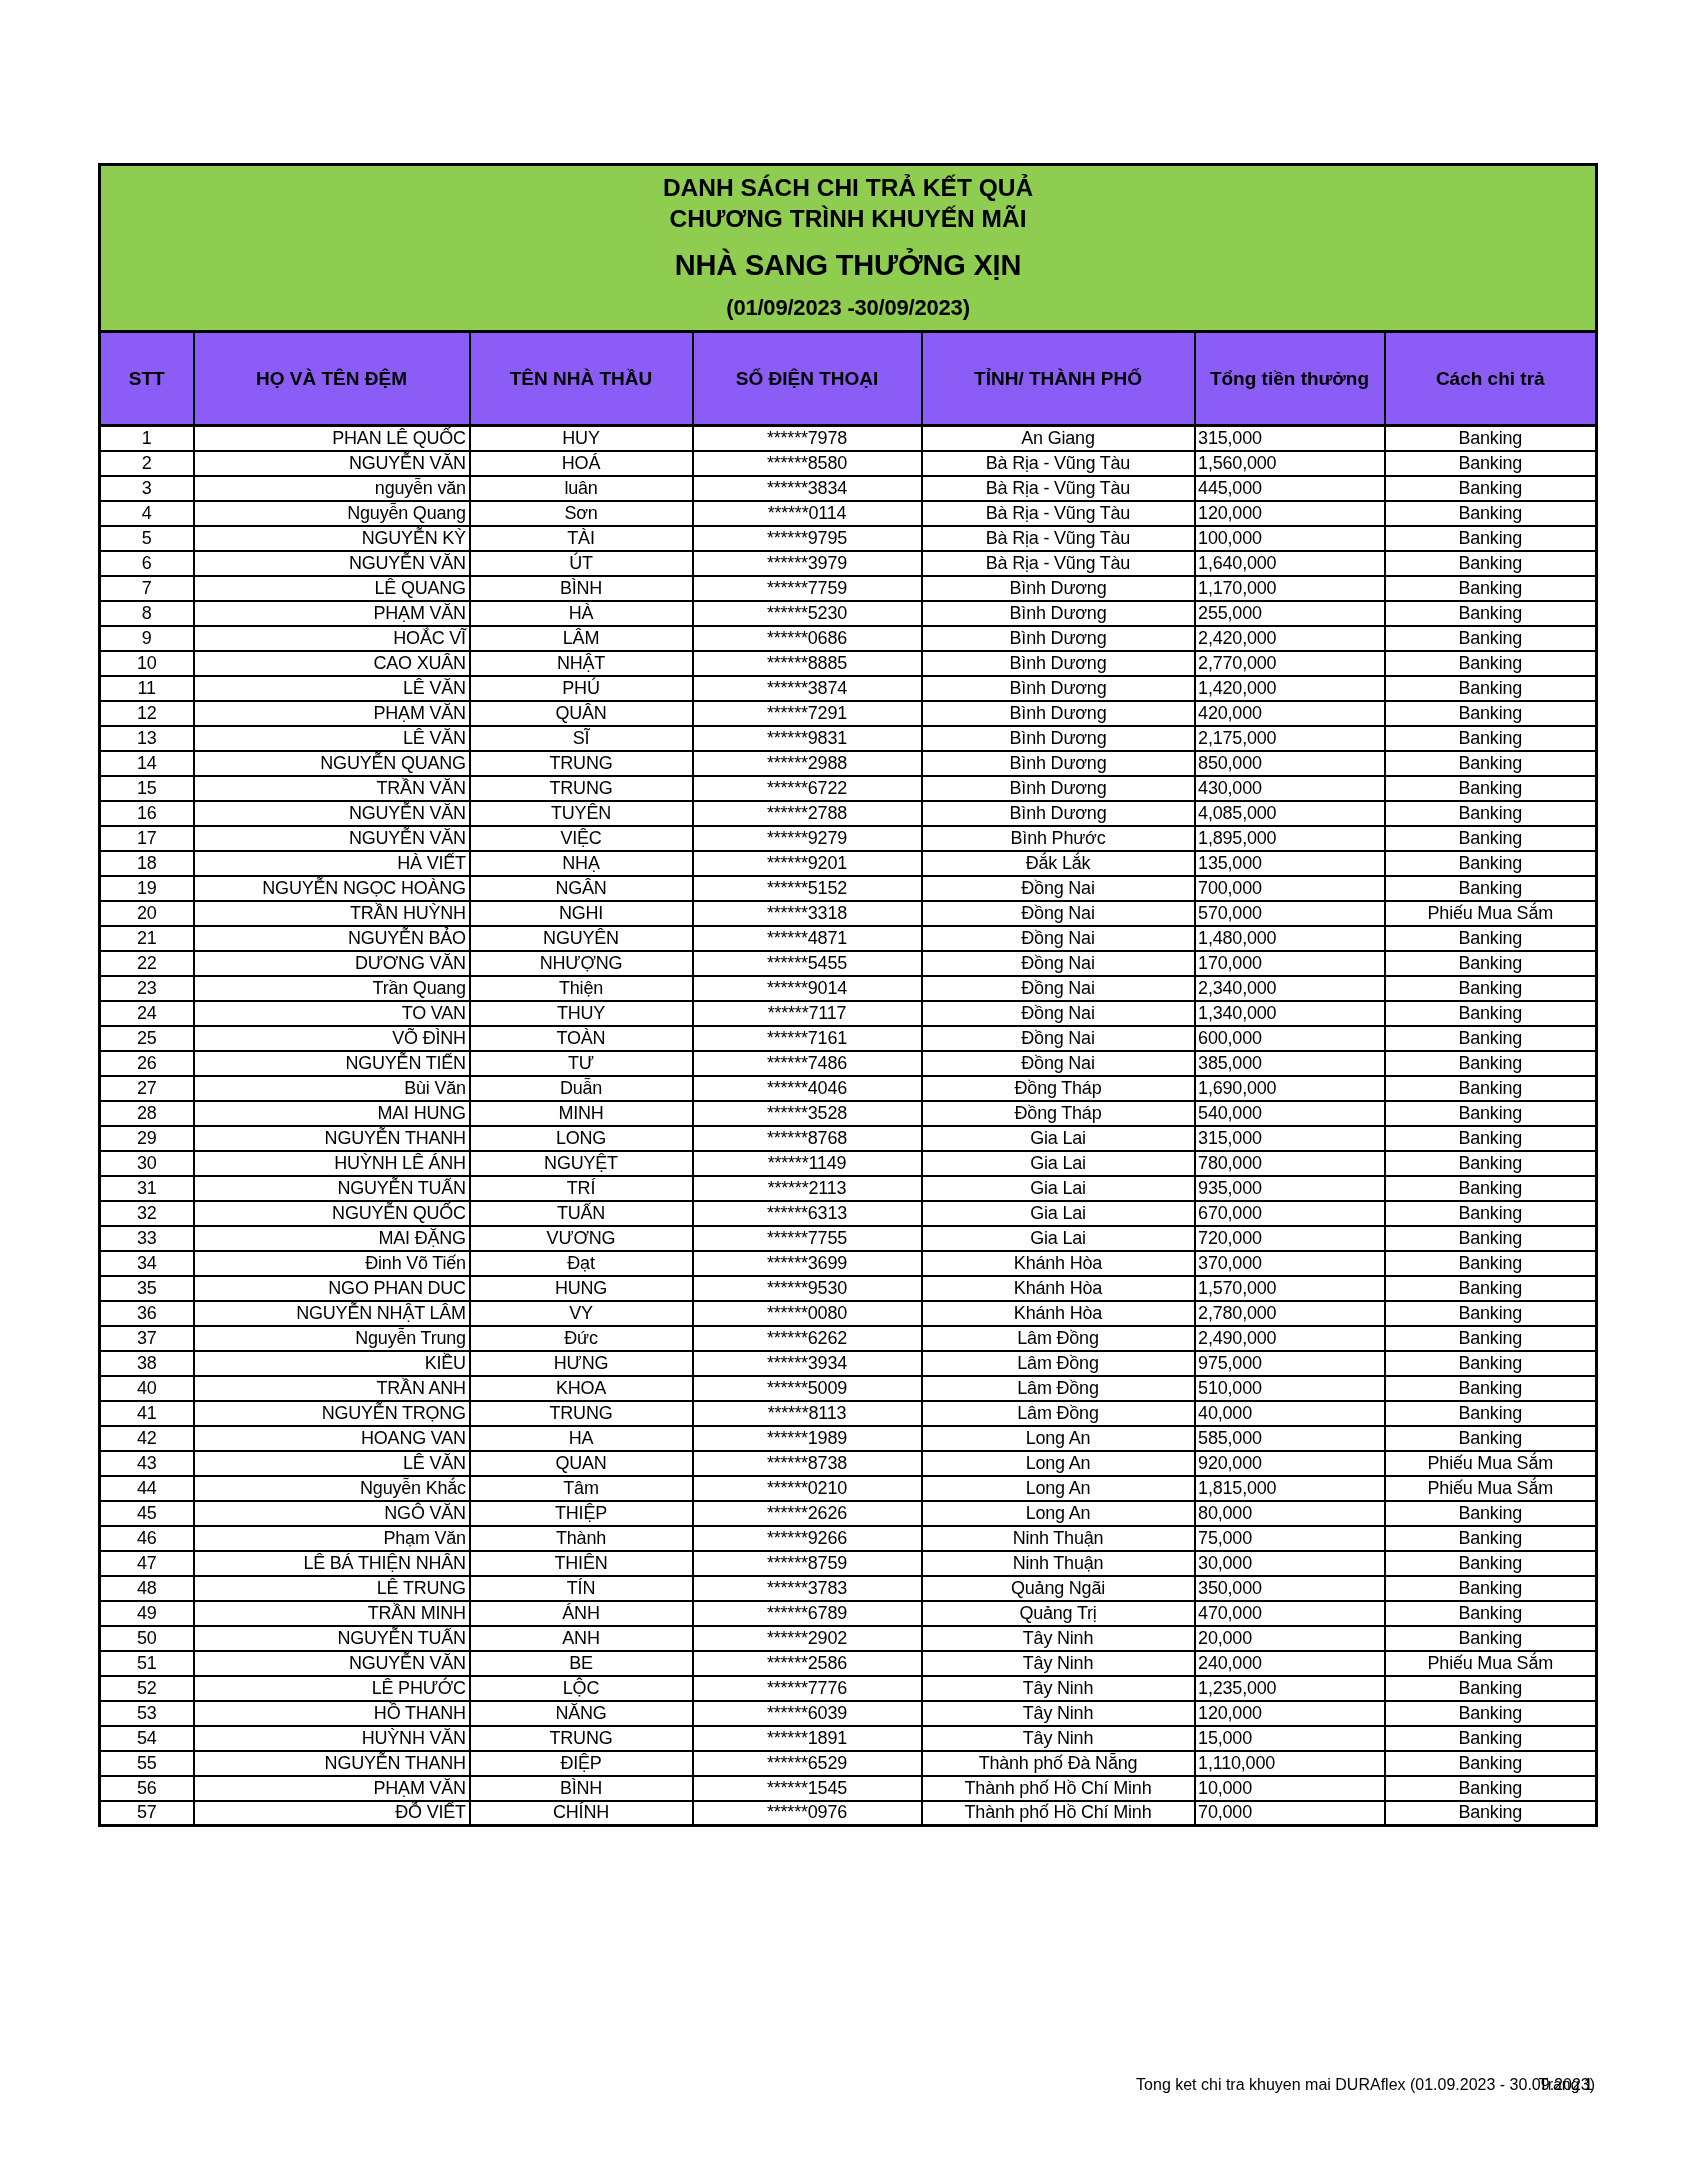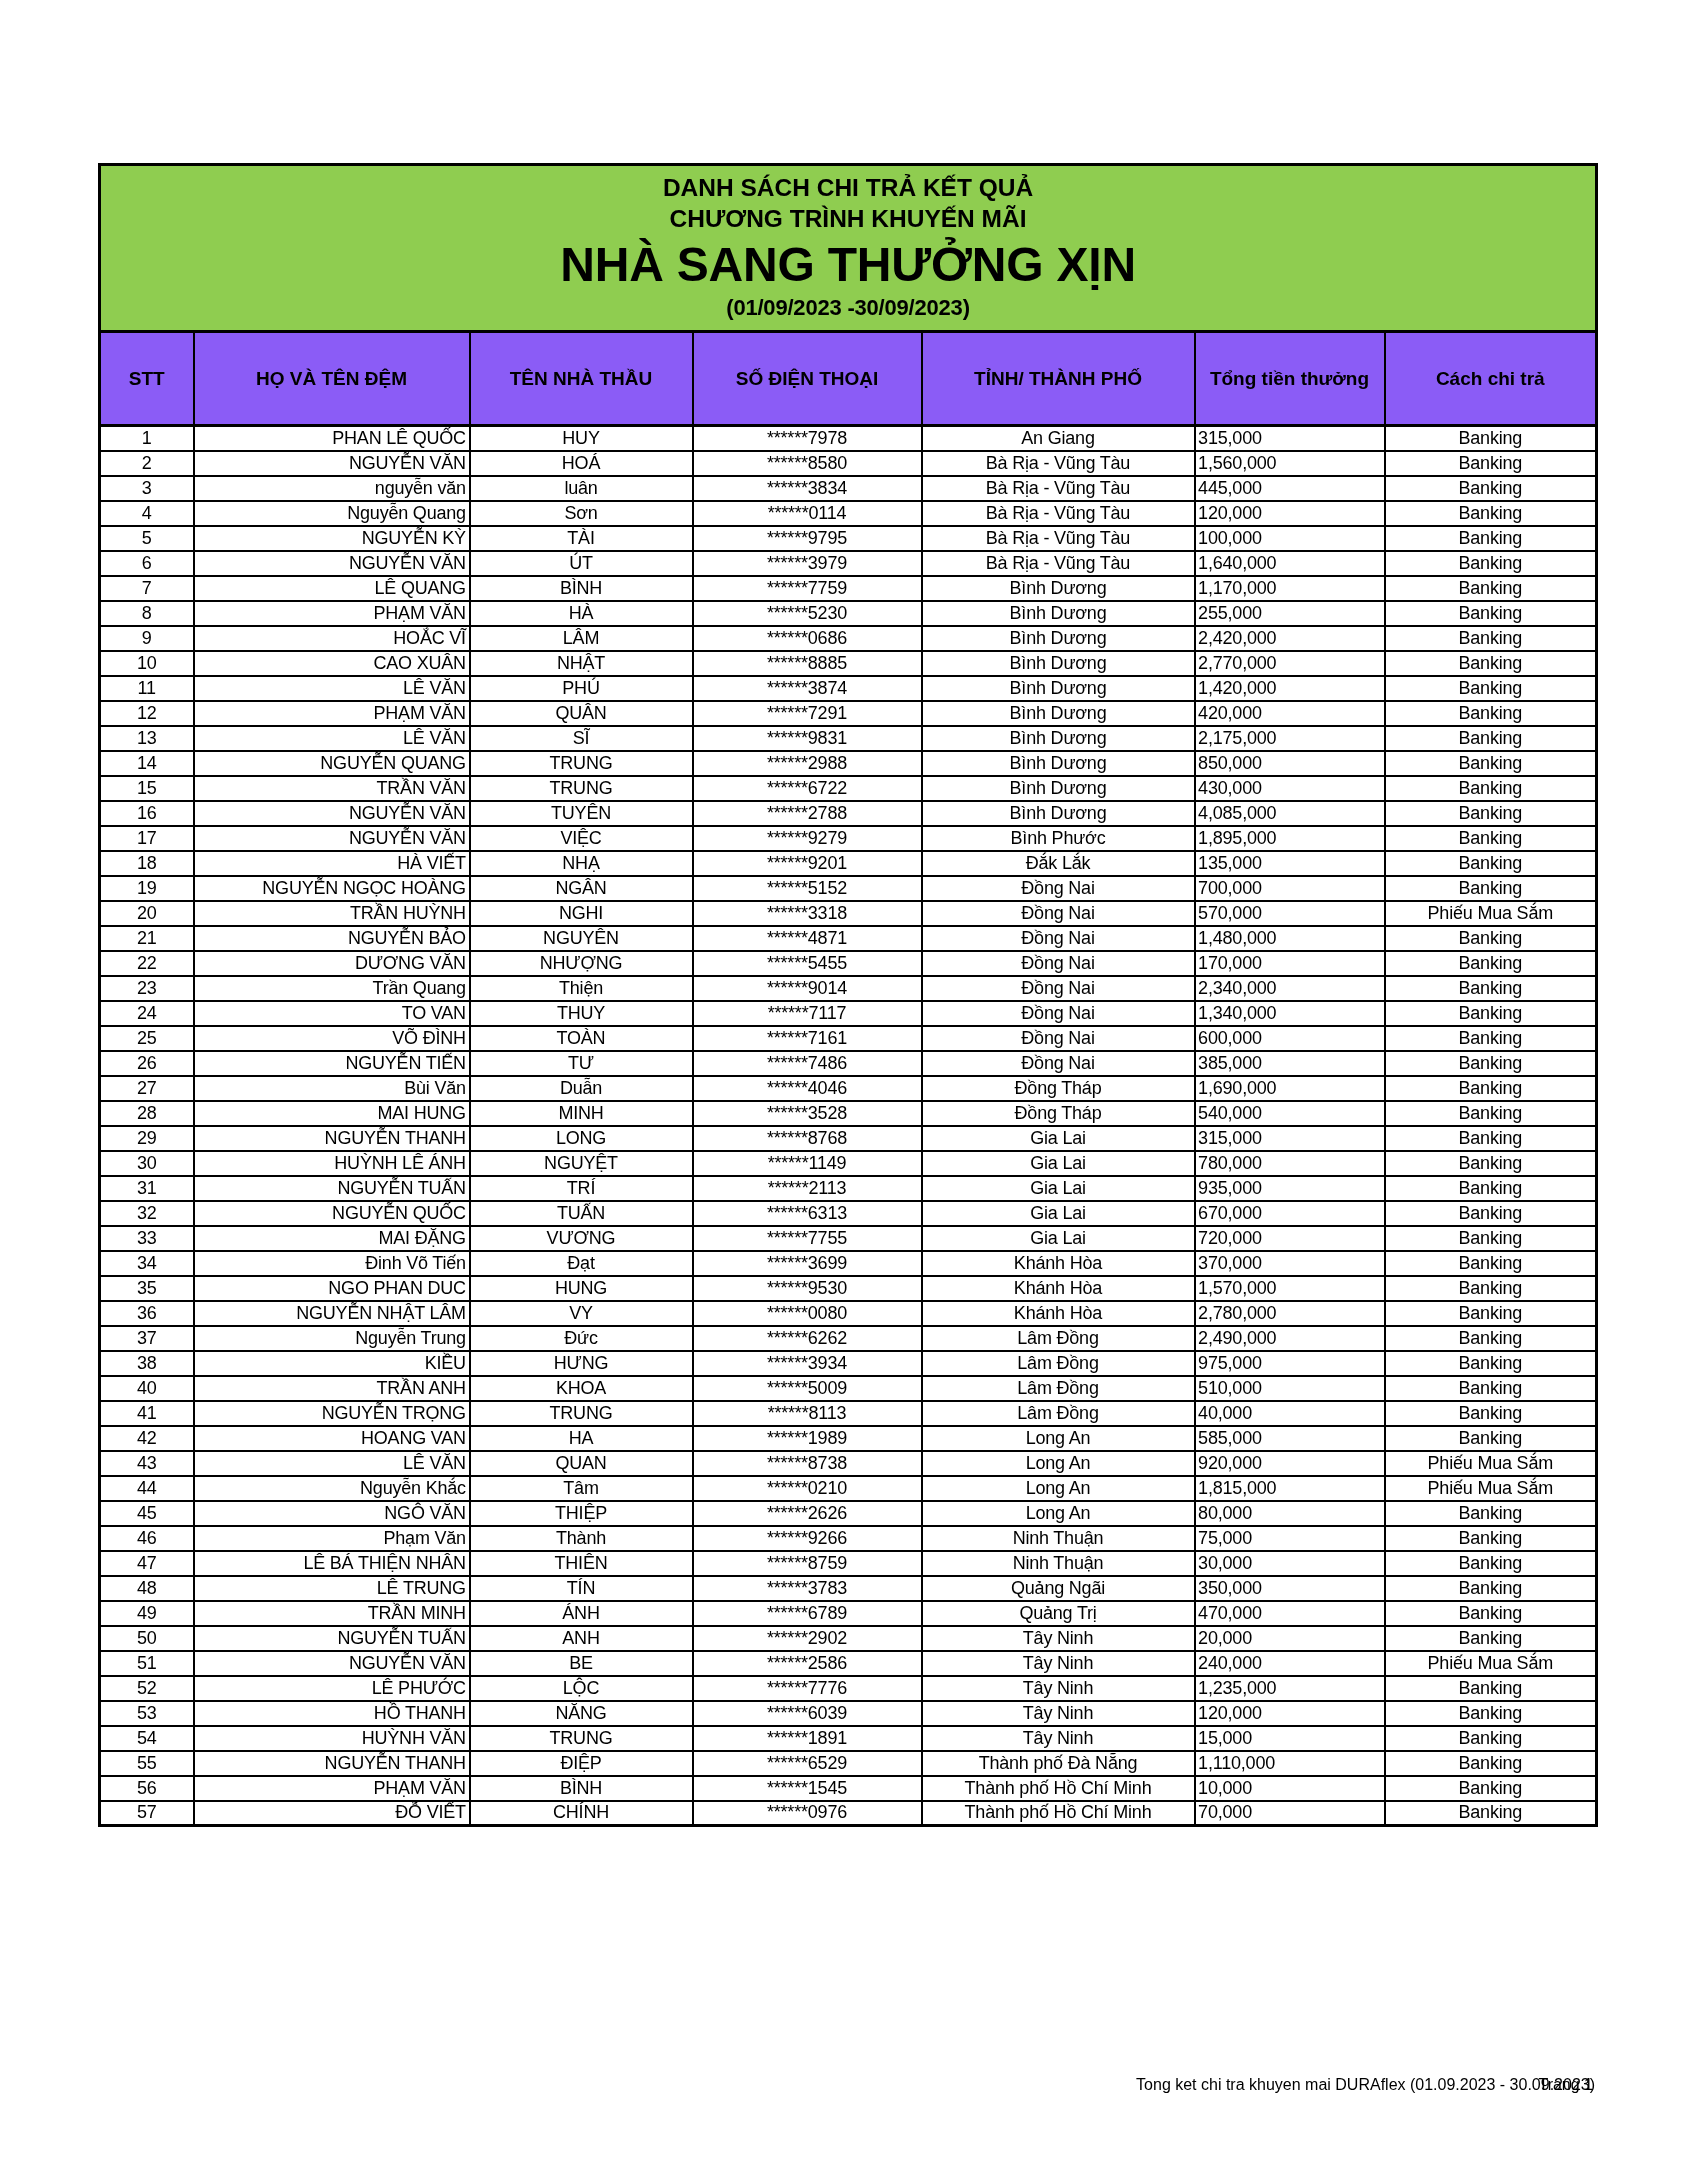--- a/index.html
+++ b/index.html
@@ -29,21 +29,21 @@
   
   td.title-cell {
     background: #8FCD50;
     border-bottom: 3.3px solid #000;
     height: 167px;
     text-align: center;
     vertical-align: middle;
     padding: 4px 0 6.6px 0;
   }
   .title-line { font-weight: 700; font-size: 24.5px; line-height: 31px; letter-spacing: 0px; }
-  .title-big  { font-weight: 700; font-size: 48px; line-height: 46px; margin-top: 8px; }
+  .title-big  { font-weight: 700; font-size: 29px; line-height: 46px; margin-top: 8px; }
   .title-date { font-weight: 700; font-size: 22px; line-height: 28px; margin-top: 6px; }
   
   th {
     background: #8b5cf6;
     border: 2px solid #000;
     border-bottom: 3.3px solid #000;
     height: 94px;
     font-size: 19px;
     font-weight: 700;
     text-align: center;

